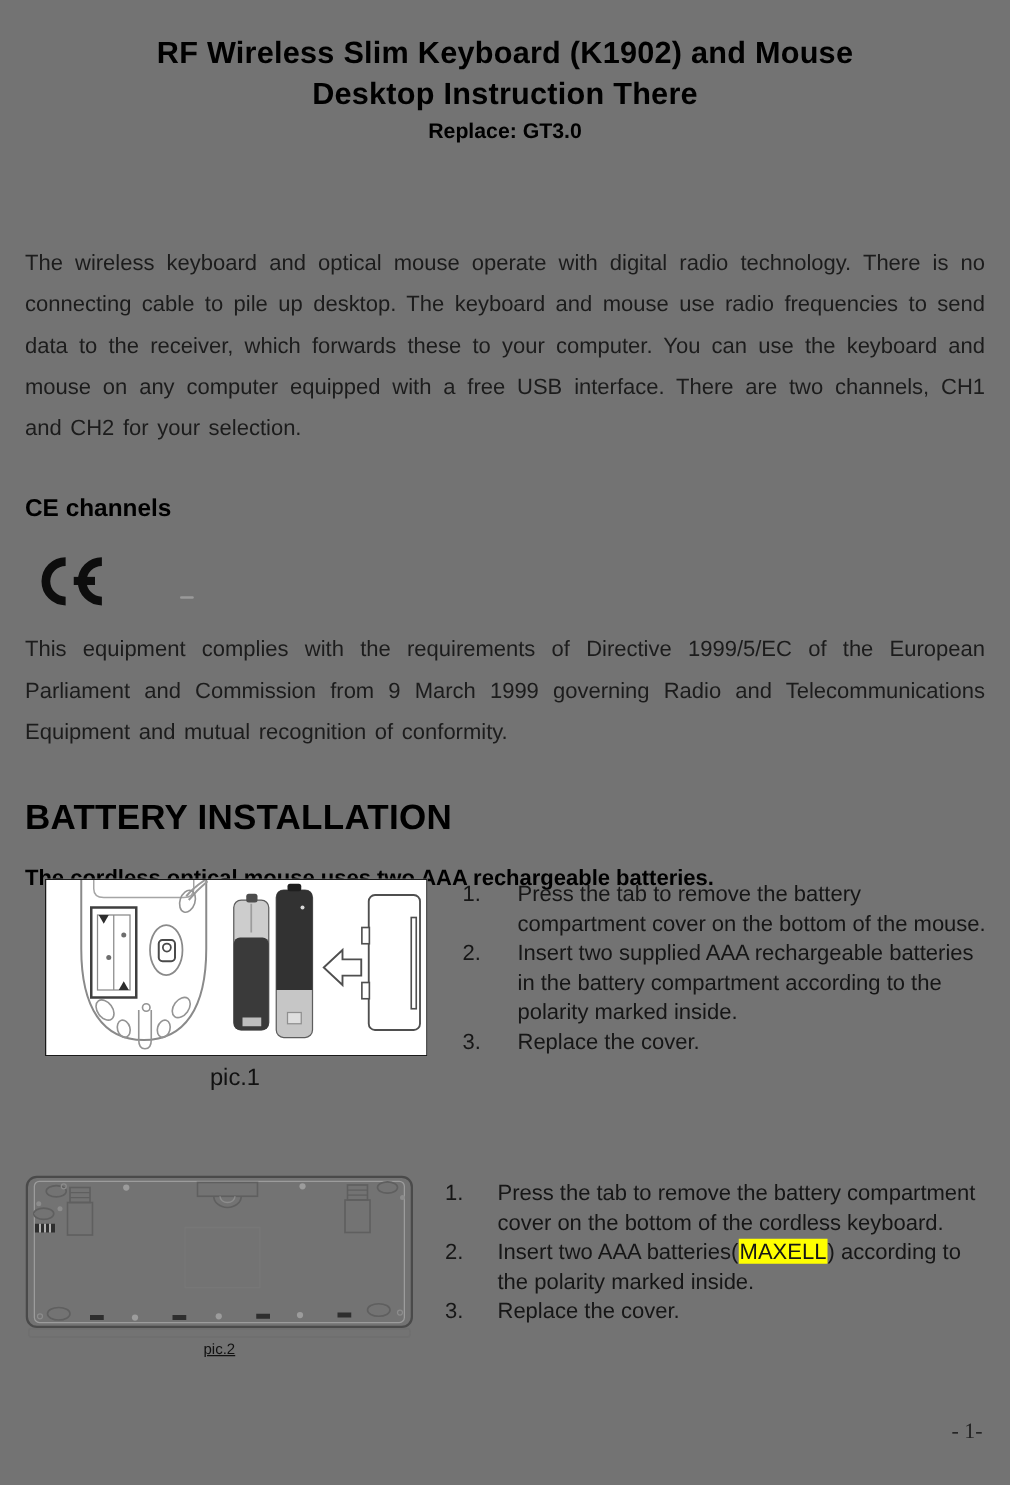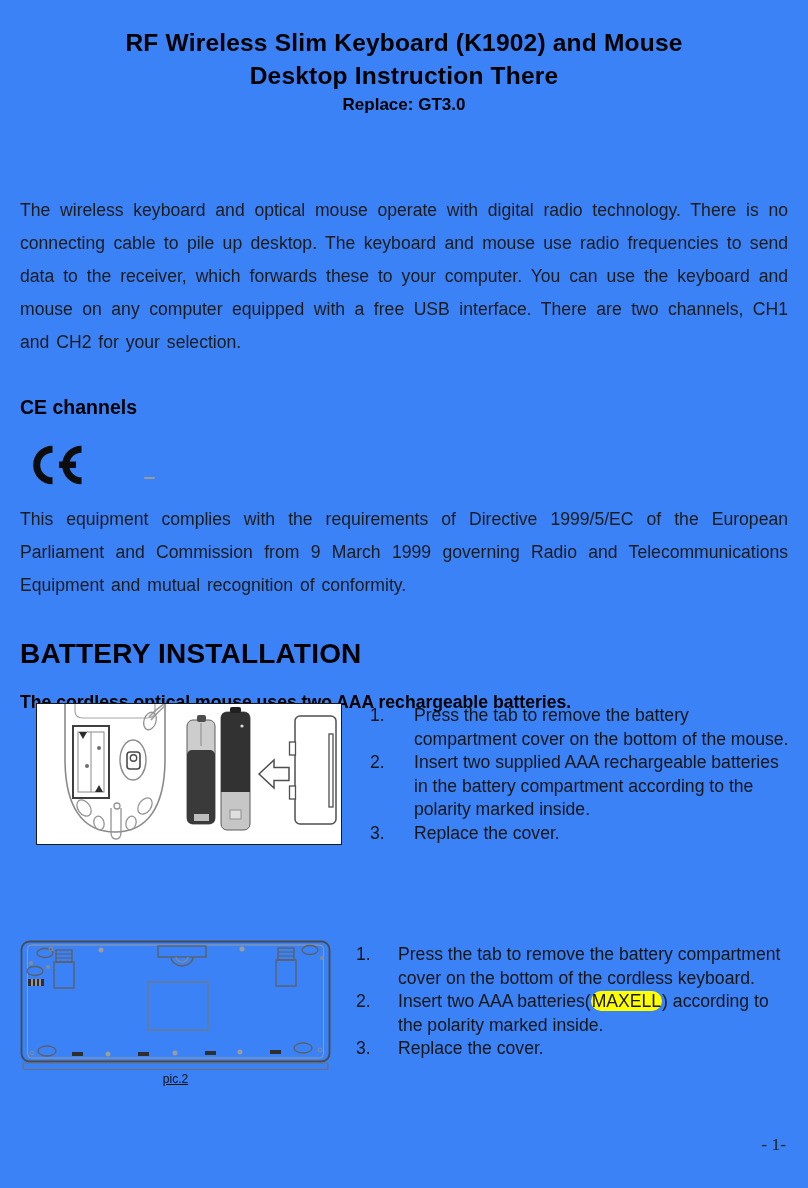--- a/index.html
+++ b/index.html
@@ -1,19 +1,19 @@
 <!DOCTYPE html>
 <html><head>
 <meta charset="utf-8">
 <style>
   html,body{margin:0;padding:0;background:#fff;}
   .page{
     position:relative;
     width:808px;height:1188px;
-    background:#3b82f6;
+    background:#737373;
     font-family:"Liberation Sans","DejaVu Sans",sans-serif;
     color:#1a1a1a;
     overflow:hidden;
   }
   .abs{position:absolute;}
   .title-wrap{top:26px;left:0;width:808px;text-align:center;}
   .title-line{font-size:24.5px;font-weight:bold;color:#000;line-height:33px;letter-spacing:.2px;}
   .version{margin-top:3px;font-size:17px;font-weight:bold;color:#000;}
   .para{
     left:20px;width:768px;
@@ -36,21 +36,21 @@
   .caption{font-size:19px;color:#111;text-align:center;}
   .cap1{top:852px;left:36px;width:304px;}
   .cap2{top:1072px;left:20px;width:311px;font-size:12px;text-decoration:underline;}
   .steps{font-size:17.6px;line-height:23.5px;color:#161616;}
   .mouse-steps{top:704px;left:370px;width:422px;}
   .kb-steps{top:943px;left:356px;width:436px;}
   .step-row{display:flex;align-items:flex-start;}
   .step-num{flex:0 0 44px;}
   .kb-steps .step-num{flex:0 0 42px;}
   .step-text{flex:1;}
-  .hl{background:#ffff00;padding:0 1px;border-radius:10px;}
+  .hl{background:#ffff00;padding:0 1px;}
   .page-number{
     top:1134px;right:22px;
     font-family:"Liberation Serif","DejaVu Serif",serif;
     font-size:17.5px;color:#222;
   }
   svg{display:block;}
 </style>
 </head>
 <body>
 
@@ -121,20 +121,21 @@
       <rect x="193" y="106" width="11" height="9" fill="#dedede" stroke="#8f8f8f" stroke-width="1"></rect>
 
       <polygon points="222,70 237,56 237,63.5 252,63.5 252,76.5 237,76.5 237,84" fill="#ffffff" stroke="#4f4f4f" stroke-width="1.5"></polygon>
 
       <rect x="258" y="12" width="41" height="108" rx="5" fill="none" stroke="#4f4f4f" stroke-width="1.5"></rect>
       <rect x="252.5" y="38" width="6" height="13" fill="#ffffff" stroke="#4f4f4f" stroke-width="1.3"></rect>
       <rect x="252.5" y="82" width="6" height="13" fill="#ffffff" stroke="#4f4f4f" stroke-width="1.3"></rect>
       <rect x="292" y="30" width="4" height="73" fill="none" stroke="#4f4f4f" stroke-width="1.3"></rect>
     </svg>
   </div>
+  <div class="abs caption cap1">pic.1</div>
 
   <div class="abs steps mouse-steps">
     <div class="step-row">
       <span class="step-num">1.</span>
       <span class="step-text">Press the tab to remove the battery compartment cover on the bottom of the mouse.</span>
     </div>
     <div class="step-row">
       <span class="step-num">2.</span>
       <span class="step-text">Insert two supplied AAA rechargeable batteries in the battery compartment according to the polarity marked inside.</span>
     </div>

